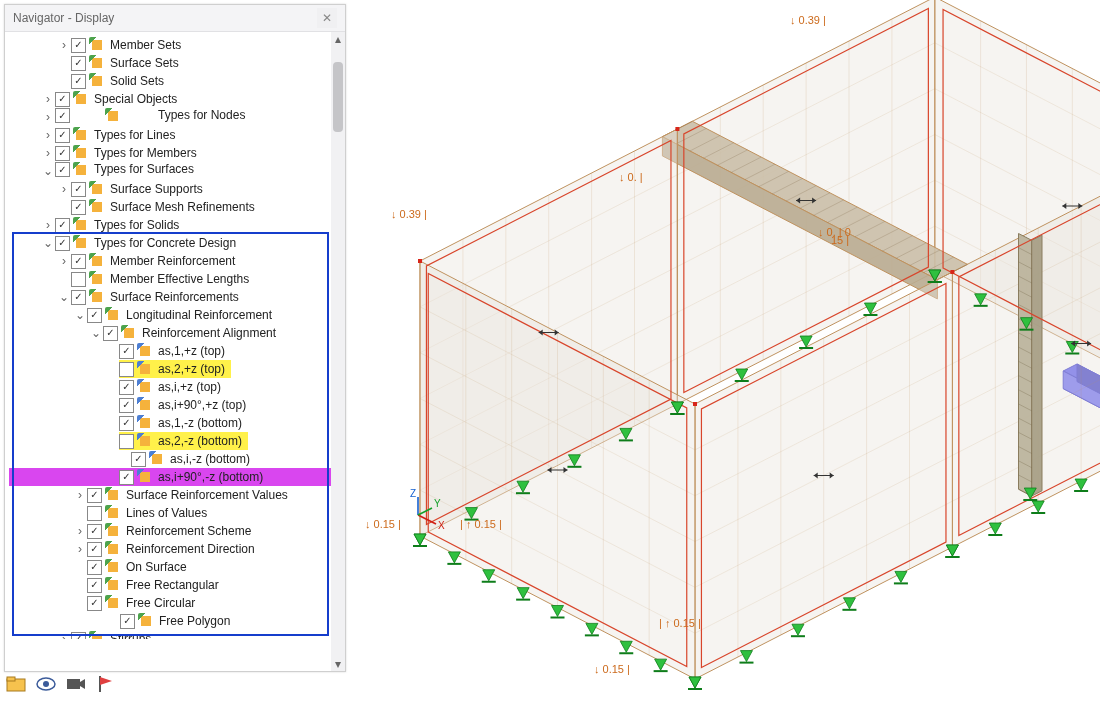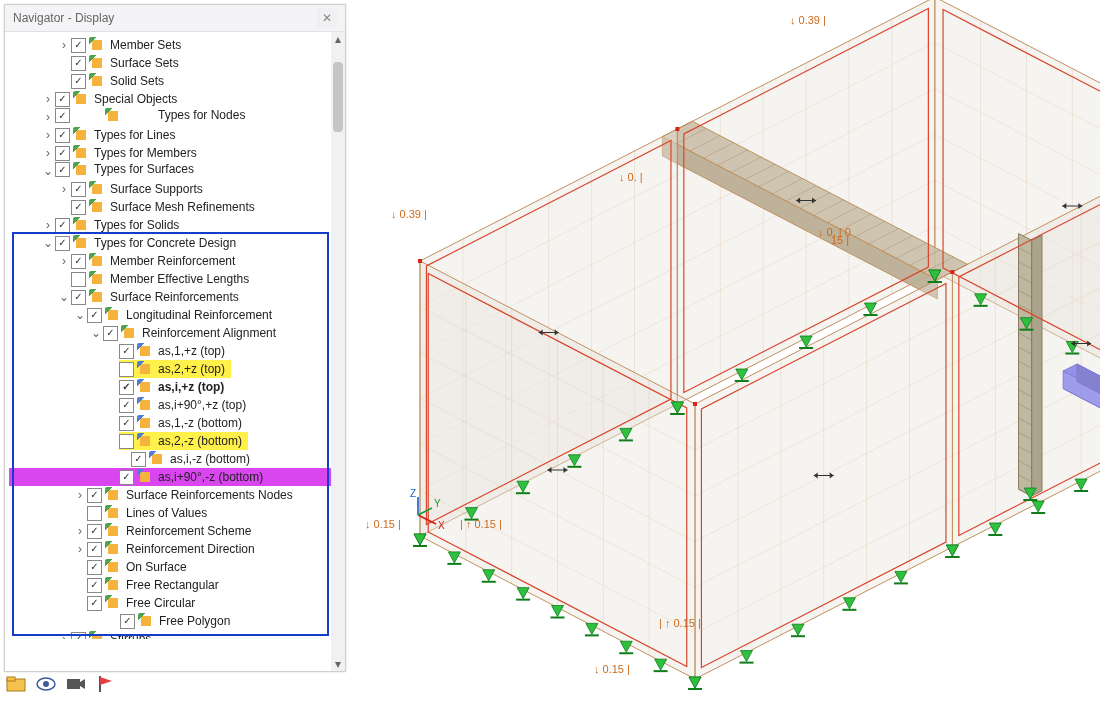--- a/index.html
+++ b/index.html
@@ -361,21 +361,21 @@
             <span class="expander empty"></span>
             <span style="display: inline-flex; align-items: center; height: 18px; background: rgb(255, 241, 74); padding-right: 6px;">
               <span class="cb"></span>
               <span class="node-icon pencil-blue"></span>
               <span class="label">as,2,+z (top)</span>
             </span>
           </div>
           <div class="row">
             <span class="indent" style="width: 96px;"></span>
             <span class="expander empty"></span>
-            <span style="display: inline-flex; align-items: center; height: 18px; font-weight: bold;">
+            <span style="display: inline-flex; align-items: center; height: 18px;">
               <span class="cb chk"></span>
               <span class="node-icon pencil-blue"></span>
               <span class="label">as,i,+z (top)</span>
             </span>
           </div>
           <div class="row">
             <span class="indent" style="width: 96px;"></span>
             <span class="expander empty"></span>
             <span style="display: inline-flex; align-items: center; height: 18px;">
               <span class="cb chk"></span>
@@ -418,21 +418,21 @@
               <span class="node-icon pencil-blue"></span>
               <span class="label">as,i+90°,-z (bottom)</span>
             </span>
           </div>
           <div class="row">
             <span class="indent" style="width: 64px;"></span>
             <span class="expander">›</span>
             <span style="display: inline-flex; align-items: center; height: 18px;">
               <span class="cb chk"></span>
               <span class="node-icon pencil"></span>
-              <span class="label">Surface Reinforcements Nodes</span>
+              <span class="label">Surface Reinforcement Values</span>
             </span>
           </div>
           <div class="row">
             <span class="indent" style="width: 64px;"></span>
             <span class="expander empty"></span>
             <span style="display: inline-flex; align-items: center; height: 18px;">
               <span class="cb"></span>
               <span class="node-icon pencil"></span>
               <span class="label">Lines of Values</span>
             </span>

